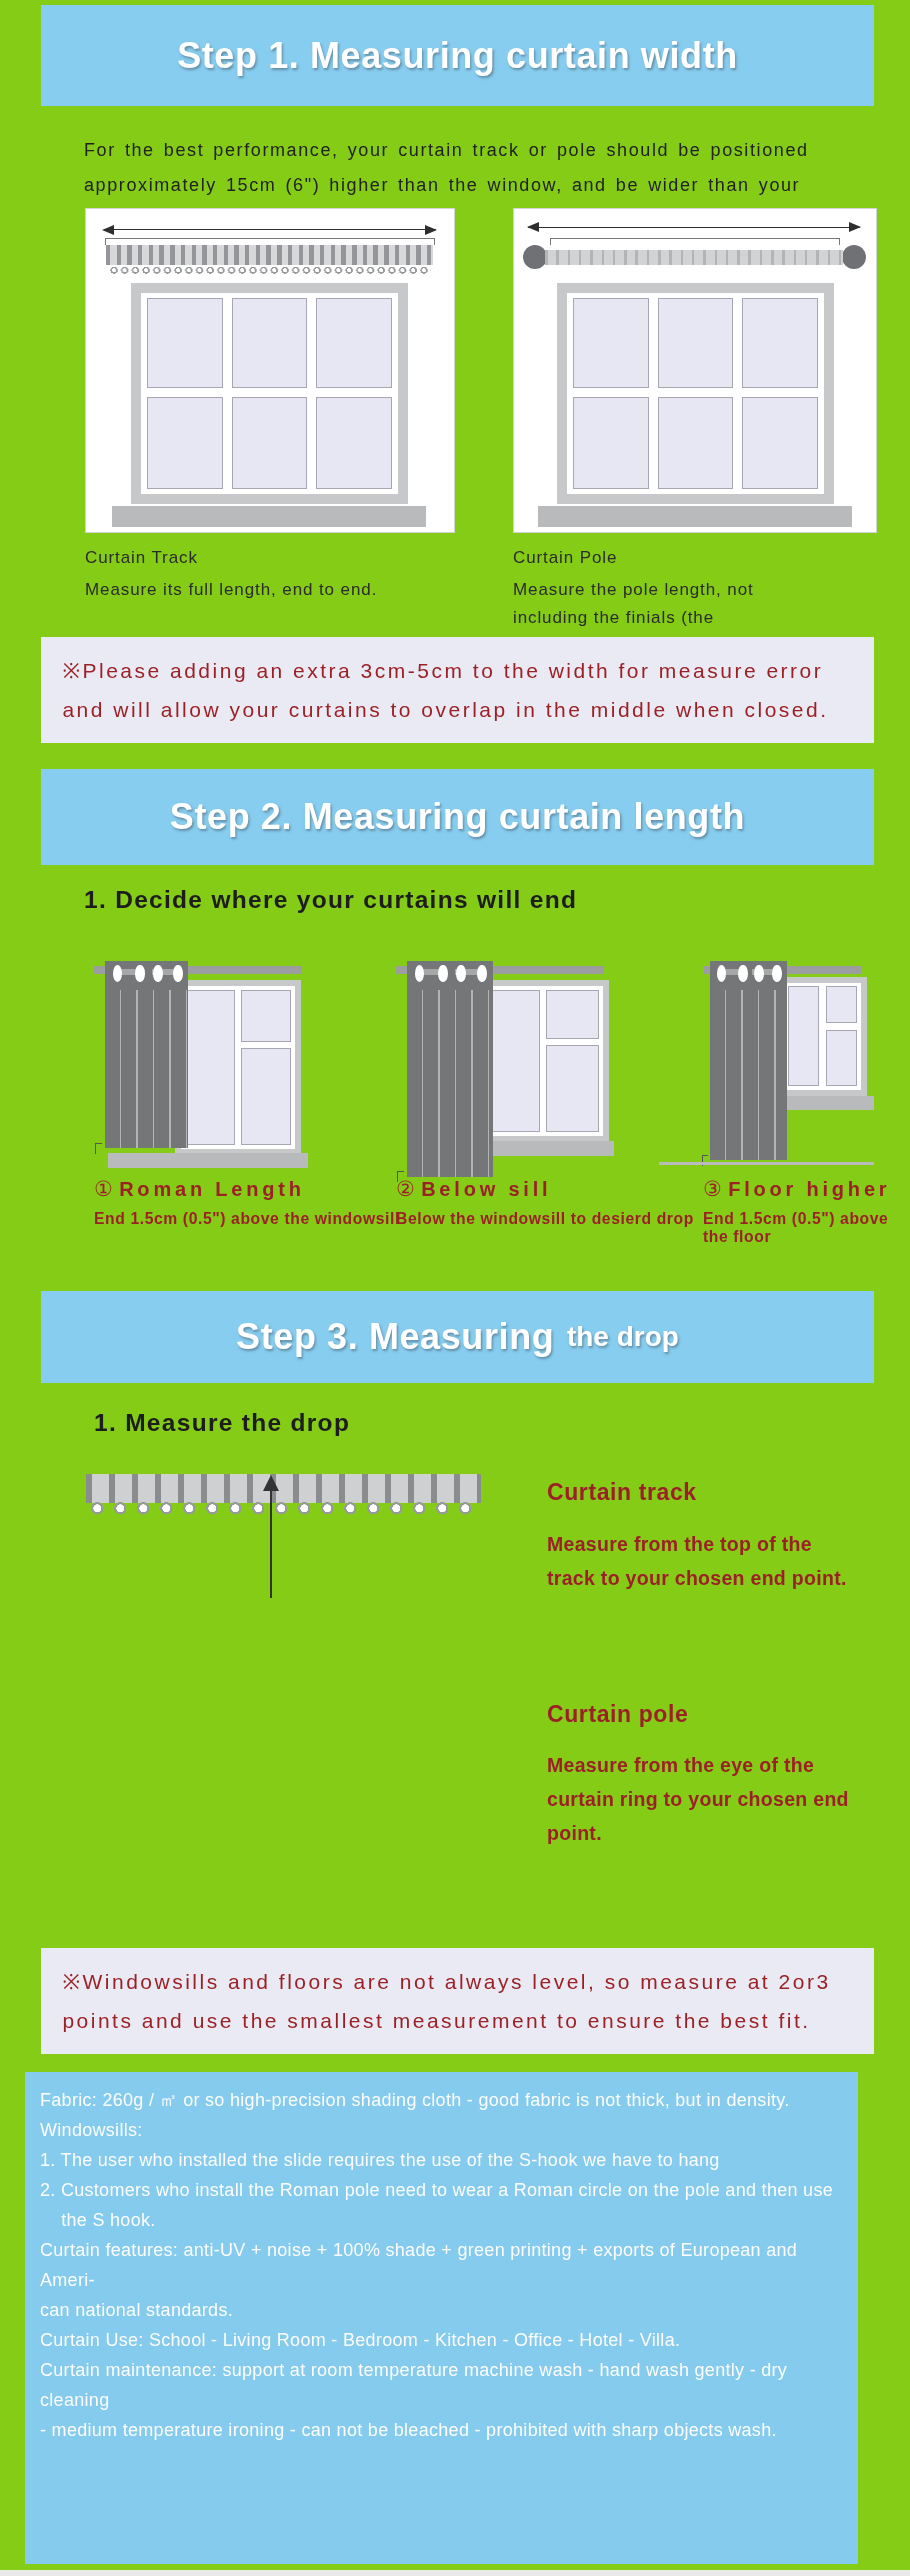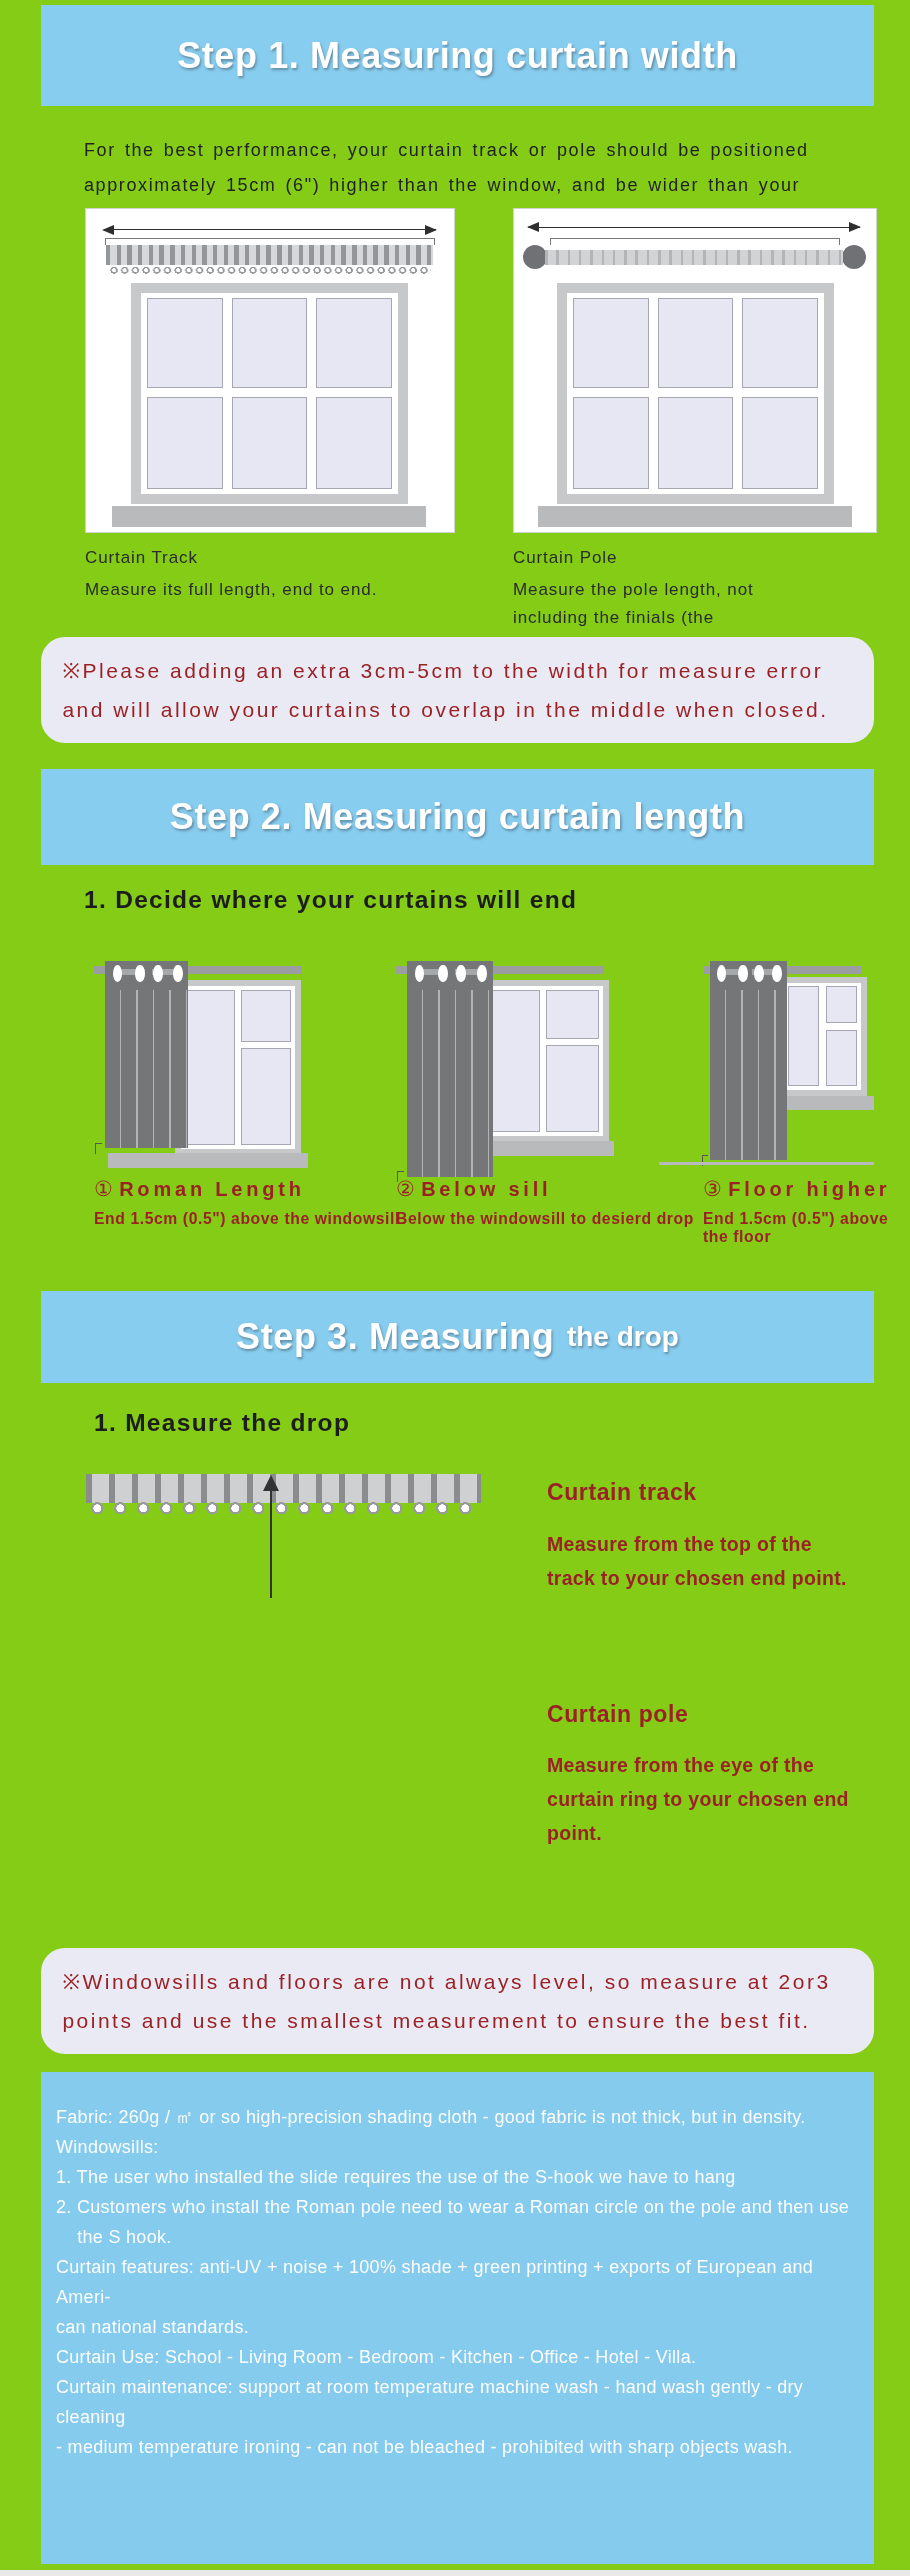--- a/index.html
+++ b/index.html
@@ -49,21 +49,21 @@
   .pane.top{height:88px;}
   .pane.bottom{flex:1;}
   .sill{background:#b9babc;}
 
   .cap-title{font-size:17px;color:#2b2b2b;letter-spacing:0.9px;}
   .cap-body{font-size:17px;color:#2b2b2b;letter-spacing:0.9px;line-height:28px;white-space:pre-wrap;}
 
   .notebox{left:41px;width:833px;background:#EAEAF4;color:#9c2126;
            font-size:21px;letter-spacing:2.5px;line-height:39px;
            display:flex;align-items:center;white-space:pre-wrap;
-           padding:0 21.4px;box-sizing:border-box;border-radius:24px;}
+           padding:0 21.4px;box-sizing:border-box;}
   #note1{top:637px;height:106px;}
   #note2{top:1948px;height:106px;}
 
   
   #head2{top:886px;left:84px;font-size:24.5px;font-weight:bold;color:#1d1d1d;letter-spacing:1.3px;}
   #head3{top:1409px;left:94px;font-size:24.5px;font-weight:bold;color:#1d1d1d;letter-spacing:1.3px;}
 
   .s2group{top:961px;height:220px;}
   .s2pole{background:#9b9da0;height:7.5px;}
   .curtain{background:#747678;
@@ -107,22 +107,22 @@
      background:#ffffff;position:absolute;}
   #p-bracket{left:280px;top:25px;width:35px;height:98px;border:1.9px solid #a9abad;border-radius:19px;
      background:transparent;position:absolute;}
   #p-bracket .hole{position:absolute;left:50%;transform:translateX(-50%);width:7.5px;height:7.5px;
      border:1.9px solid #a9abad;border-radius:50%;background:#fff;}
   #p-bracket .capsule{position:absolute;left:50%;transform:translateX(-50%);top:22.6px;width:21.4px;height:53px;
      border:1.9px solid #a9abad;border-radius:11.3px;background:#ffffff;}
   #eyelabel{font-size:28px;font-weight:bold;color:#2a2a2a;letter-spacing:0.6px;}
 
   
-  #footerbox{left:41px;top:2072px;width:833px;height:492px;background:#85CBEE;
-     padding:30px 15px;box-sizing:border-box;}
+  #footerbox{left:25px;top:2072px;width:833px;height:492px;background:#85CBEE;
+     padding:13px 15px;box-sizing:border-box;}
   .fline{color:#fdfdfd;font-size:18px;letter-spacing:0.3px;line-height:30px;white-space:pre-wrap;}
   #bottomstrip{left:0;top:2570px;width:910px;height:6.3px;background:#e9e9e9;}
 </style>
 </head>
 <body>
 
 <div id="page">
 
   <div class="abs banner" id="banner1">
     <span>Step 1. Measuring curtain width</span>

